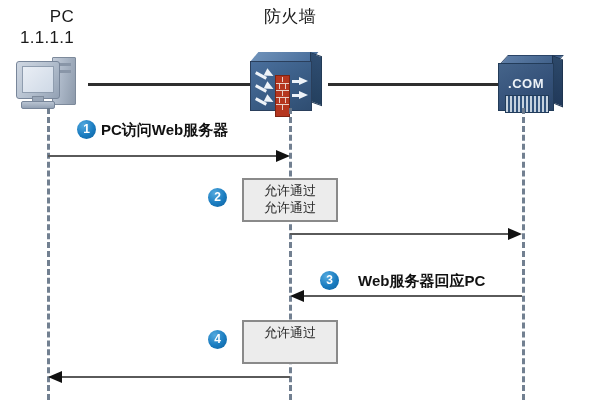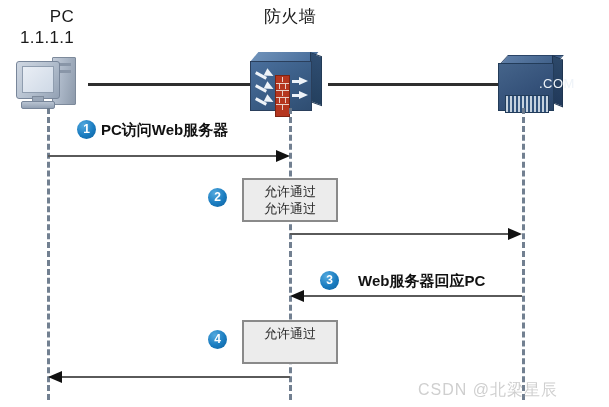--- a/index.html
+++ b/index.html
@@ -181,27 +181,26 @@
     width: 54px; height: 9px;
     background: linear-gradient(90deg,#5d7da6,#3f5f88);
     transform: skewX(-42deg);
     transform-origin: left bottom;
     border: 1px solid #2a4467;
   }
   .srv-dotcom {
     position: absolute;
     left: 4px; top: 12px;
     width: 46px;
-    text-align: left;
+    text-align: center;
     color: #eef3f8;
     font-size: 13px;
-    font-weight: 400;
+    font-weight: 700;
     letter-spacing: 0.5px;
     font-family: "Liberation Sans", sans-serif;
-    margin-left: 36px;
   }
   .srv-vents {
     position: absolute;
     left: 6px; top: 31px;
     width: 42px; height: 16px;
     background: repeating-linear-gradient(
       90deg,
       #c6d2de 0px, #c6d2de 2px,
       #31527a 2px, #31527a 4px
     );
@@ -263,21 +262,21 @@
     background: #ececec;
     border: 2px solid #8a8a8a;
     color: #2a2a2a;
     font-size: 13px;
     line-height: 17px;
     text-align: center;
     padding: 3px 6px 4px 6px;
     box-sizing: border-box;
     font-weight: 400;
   }
-  .act-box span { display: block; white-space: nowrap; }
+  .act-box span { display: block; white-space: nowrap; font-family: Liberation Mono, monospace; }
 
   
   .watermark {
     position: absolute;
     color: #cfcfcf;
     font-size: 16px;
     letter-spacing: 1px;
     white-space: nowrap;
     font-weight: 400;
   }
@@ -381,15 +380,14 @@
 
   <div class="badge" style="left:208px; top:330px;">4</div>
   <div class="act-box" style="left:242px; top:320px; width:96px; height:44px;">
     <span>允许通过</span>
   </div>
   <div class="harrow" style="left:48px; top:371px; width:242px;">
     <div class="head-l" style="left:0px;"></div>
     <div class="shaft" style="left:14px; width:228px;"></div>
   </div>
 
-  <div class="watermark" style="left:418px; top:380px;">CSDN @北梁星辰</div>
 
 </div>
 
 </body></html>

